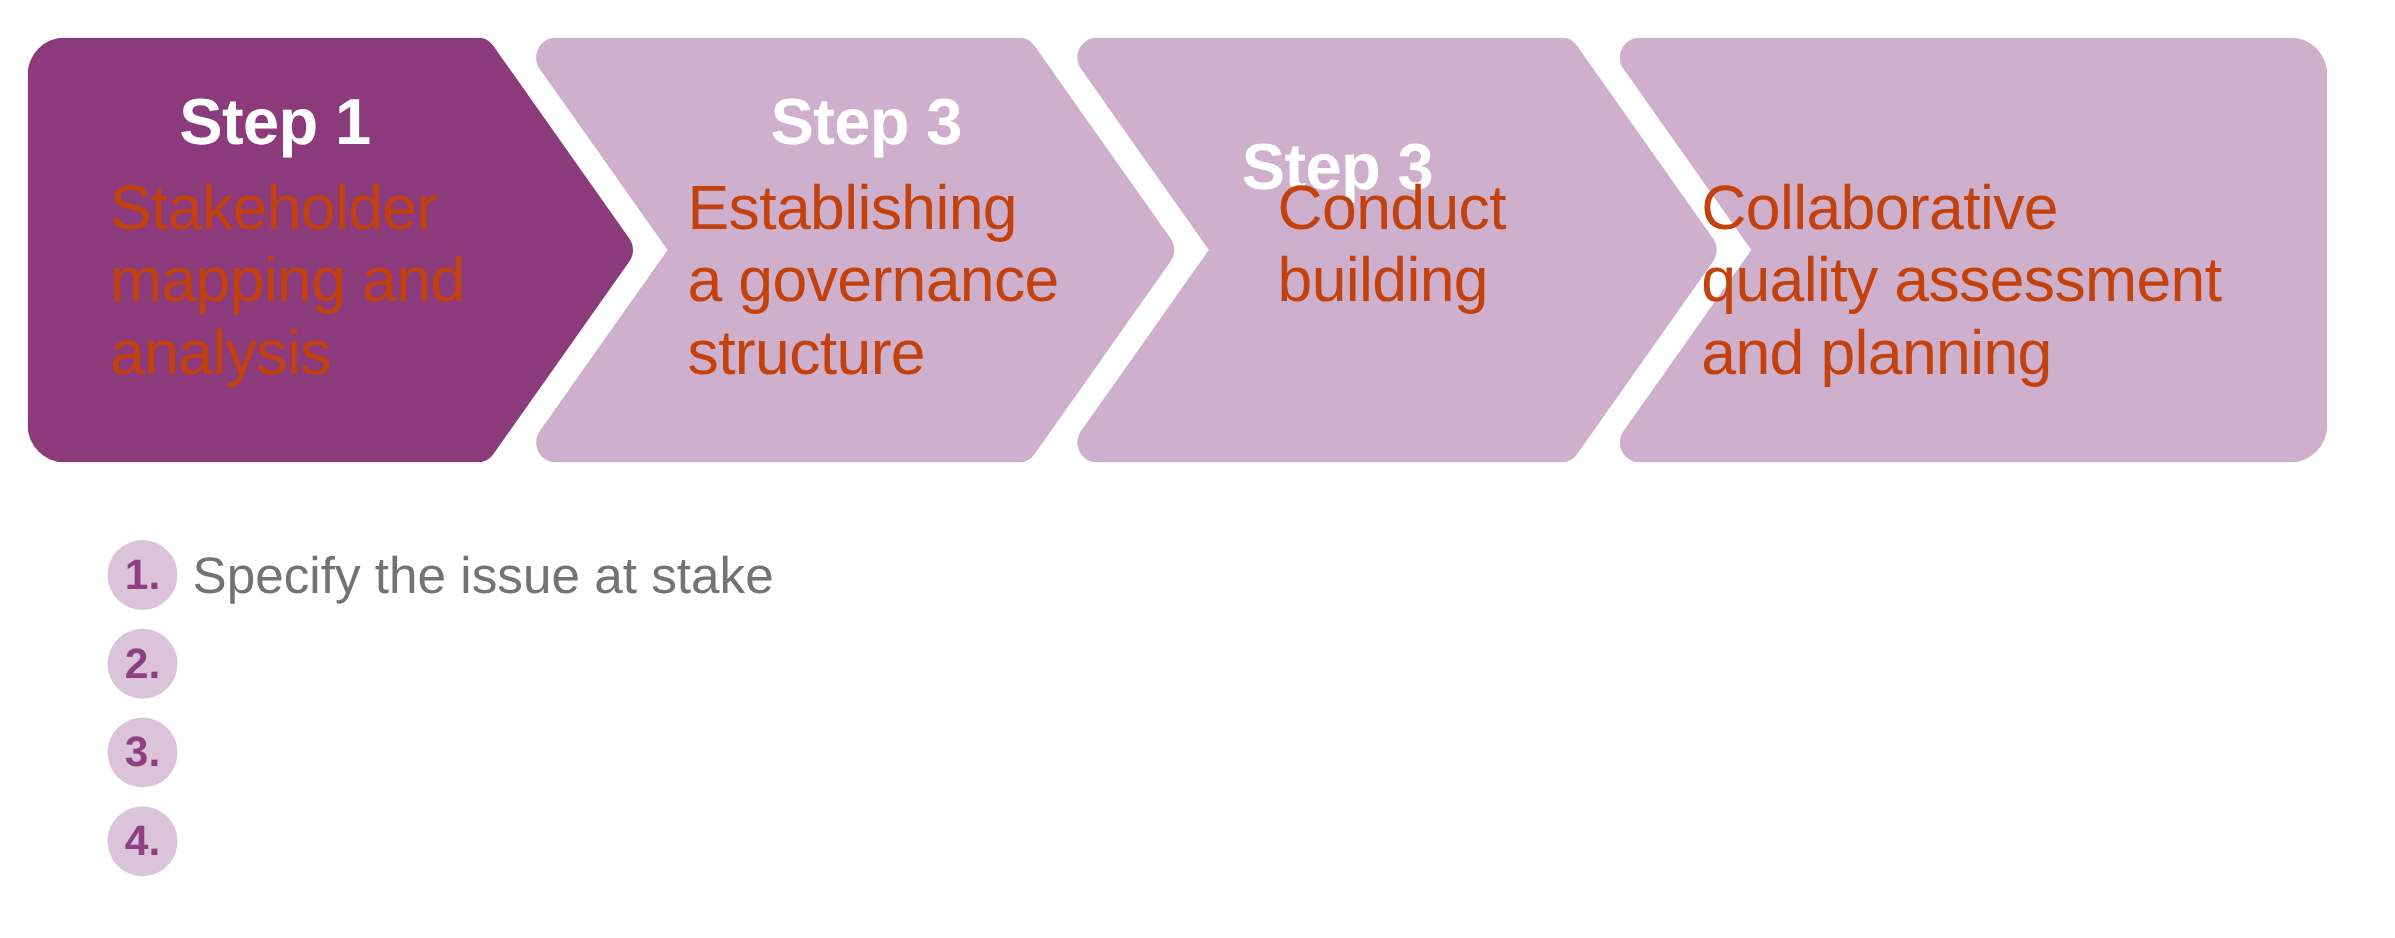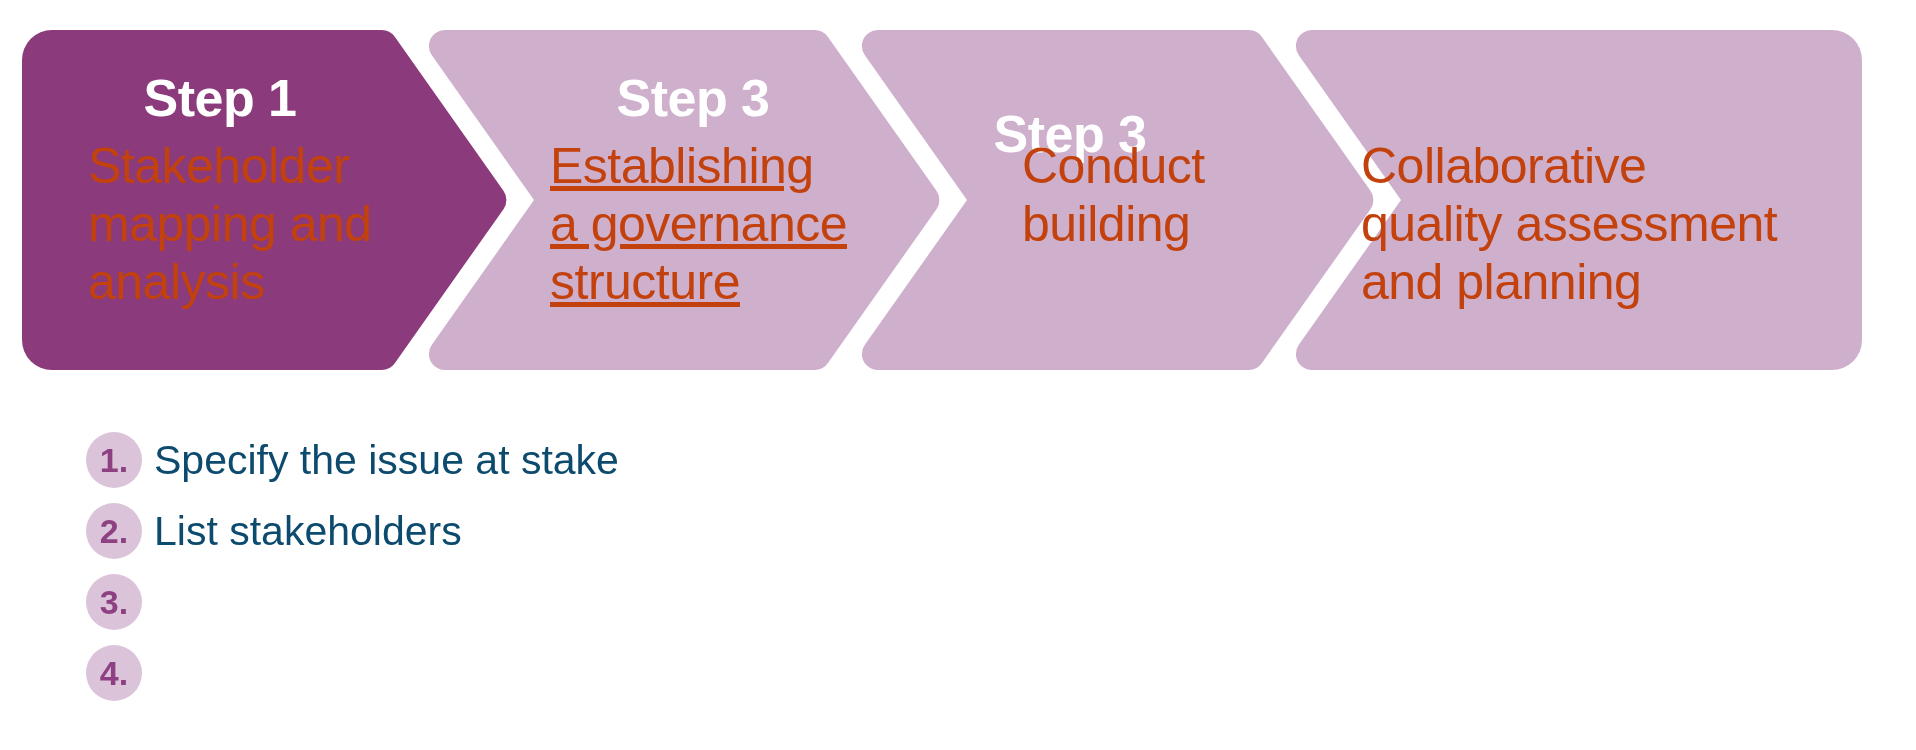--- a/index.html
+++ b/index.html
@@ -41,21 +41,21 @@
     line-height: 58px;
     letter-spacing: -0.5px;
     color: #c2410c;
     white-space: pre-line;
   }
   .lbl-1 { left: 198px; }
   .lbl-2 { left: 671px; }
   .lbl-3 { left: 1048px; margin-top: 36px; }
   .lbl-4 { left: 1541px; }
   .ttl-1 { left: 66px;   width: 300px; }
-  .ttl-2 { left: 528px;  width: 310px; text-decoration: underline; }
+  .ttl-2 { left: 528px;  width: 310px; }
   .ttl-3 { left: 1000px; width: 280px; }
   .ttl-4 { left: 1339px; width: 470px; }
 
   
   .checklist {
     position: absolute;
     left: 86px; top: 432px;
   }
   .check-row {
     display: flex;
@@ -73,21 +73,21 @@
     flex: 0 0 56px;
   }
   .num-circle span {
     font-size: 34px;
     font-weight: bold;
     color: #8d4183;
   }
   .check-text {
     margin-left: 12px;
     font-size: 41px;
-    color: #0c4a6e;
+    color: #737373;
     white-space: nowrap;
   }
 </style>
 </head>
 <body>
 
 <div class="page">
 
   <div class="banner">
     <svg width="1840" height="340" viewBox="0 0 1840 340">
@@ -122,21 +122,20 @@
       <div class="num-circle">
         <span>1.</span>
       </div>
       <div class="check-text">Specify the issue at stake</div>
     </div>
 
     <div class="check-row">
       <div class="num-circle">
         <span>2.</span>
       </div>
-      <div class="check-text">List stakeholders</div>
     </div>
 
     <div class="check-row">
       <div class="num-circle">
         <span>3.</span>
       </div>
     </div>
 
     <div class="check-row">
       <div class="num-circle">

